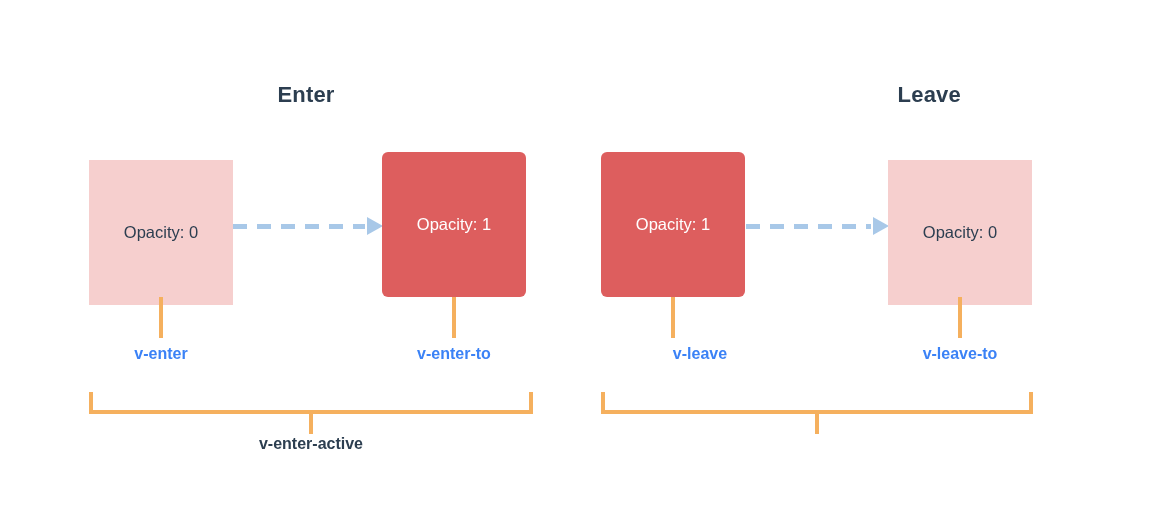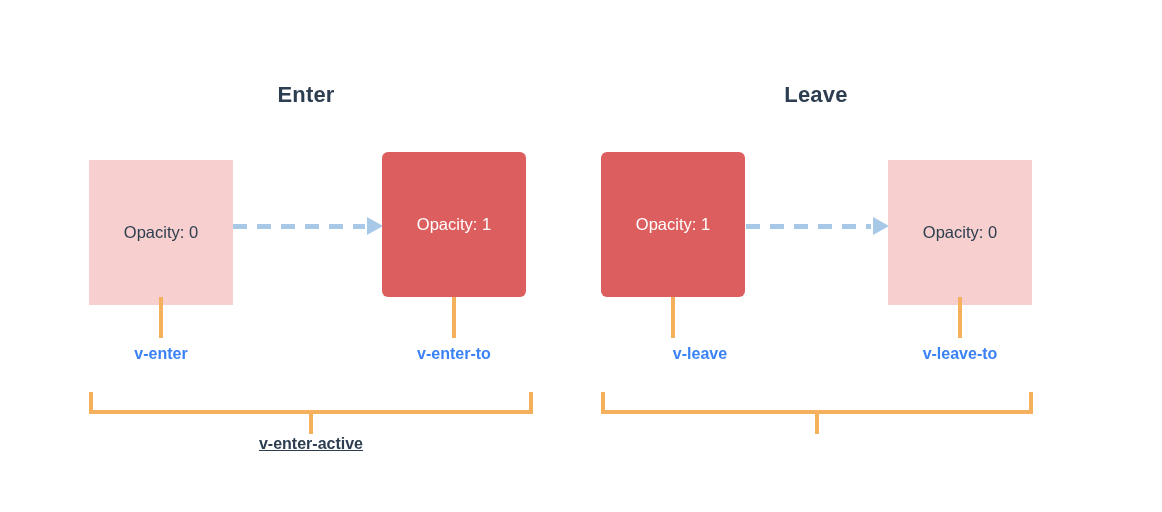--- a/index.html
+++ b/index.html
@@ -25,21 +25,21 @@
     top: 84px;
     width: 290px;
     text-align: center;
     font-size: 22px;
     font-weight: bold;
     color: #2c3e50;
     letter-spacing: 0.2px;
     line-height: 1;
   }
   #title-enter { left: 161px; }
-  #title-leave { left: 671px; }
+  #title-leave { left: 671px; text-align: right; }
 
   
   .state-box {
     position: absolute;
     top: 152px;
     width: 144px;
     height: 145px;
     display: flex;
     align-items: center;
     justify-content: center;
@@ -156,21 +156,20 @@
   .bracket-label {
     position: absolute;
     top: 434px;
     width: 300px;
     text-align: center;
     font-size: 16px;
     font-weight: bold;
     color: #2c3e50;
     line-height: 1.25;
     white-space: nowrap;
-    text-decoration: underline;
   }
   #bracket-label-enter { left: 161px; }
   #bracket-label-leave { left: 667px; }
 </style>
 </head>
 <body>
 
 <div id="canvas">
 
   <div id="title-enter" class="group-title">Enter</div>

